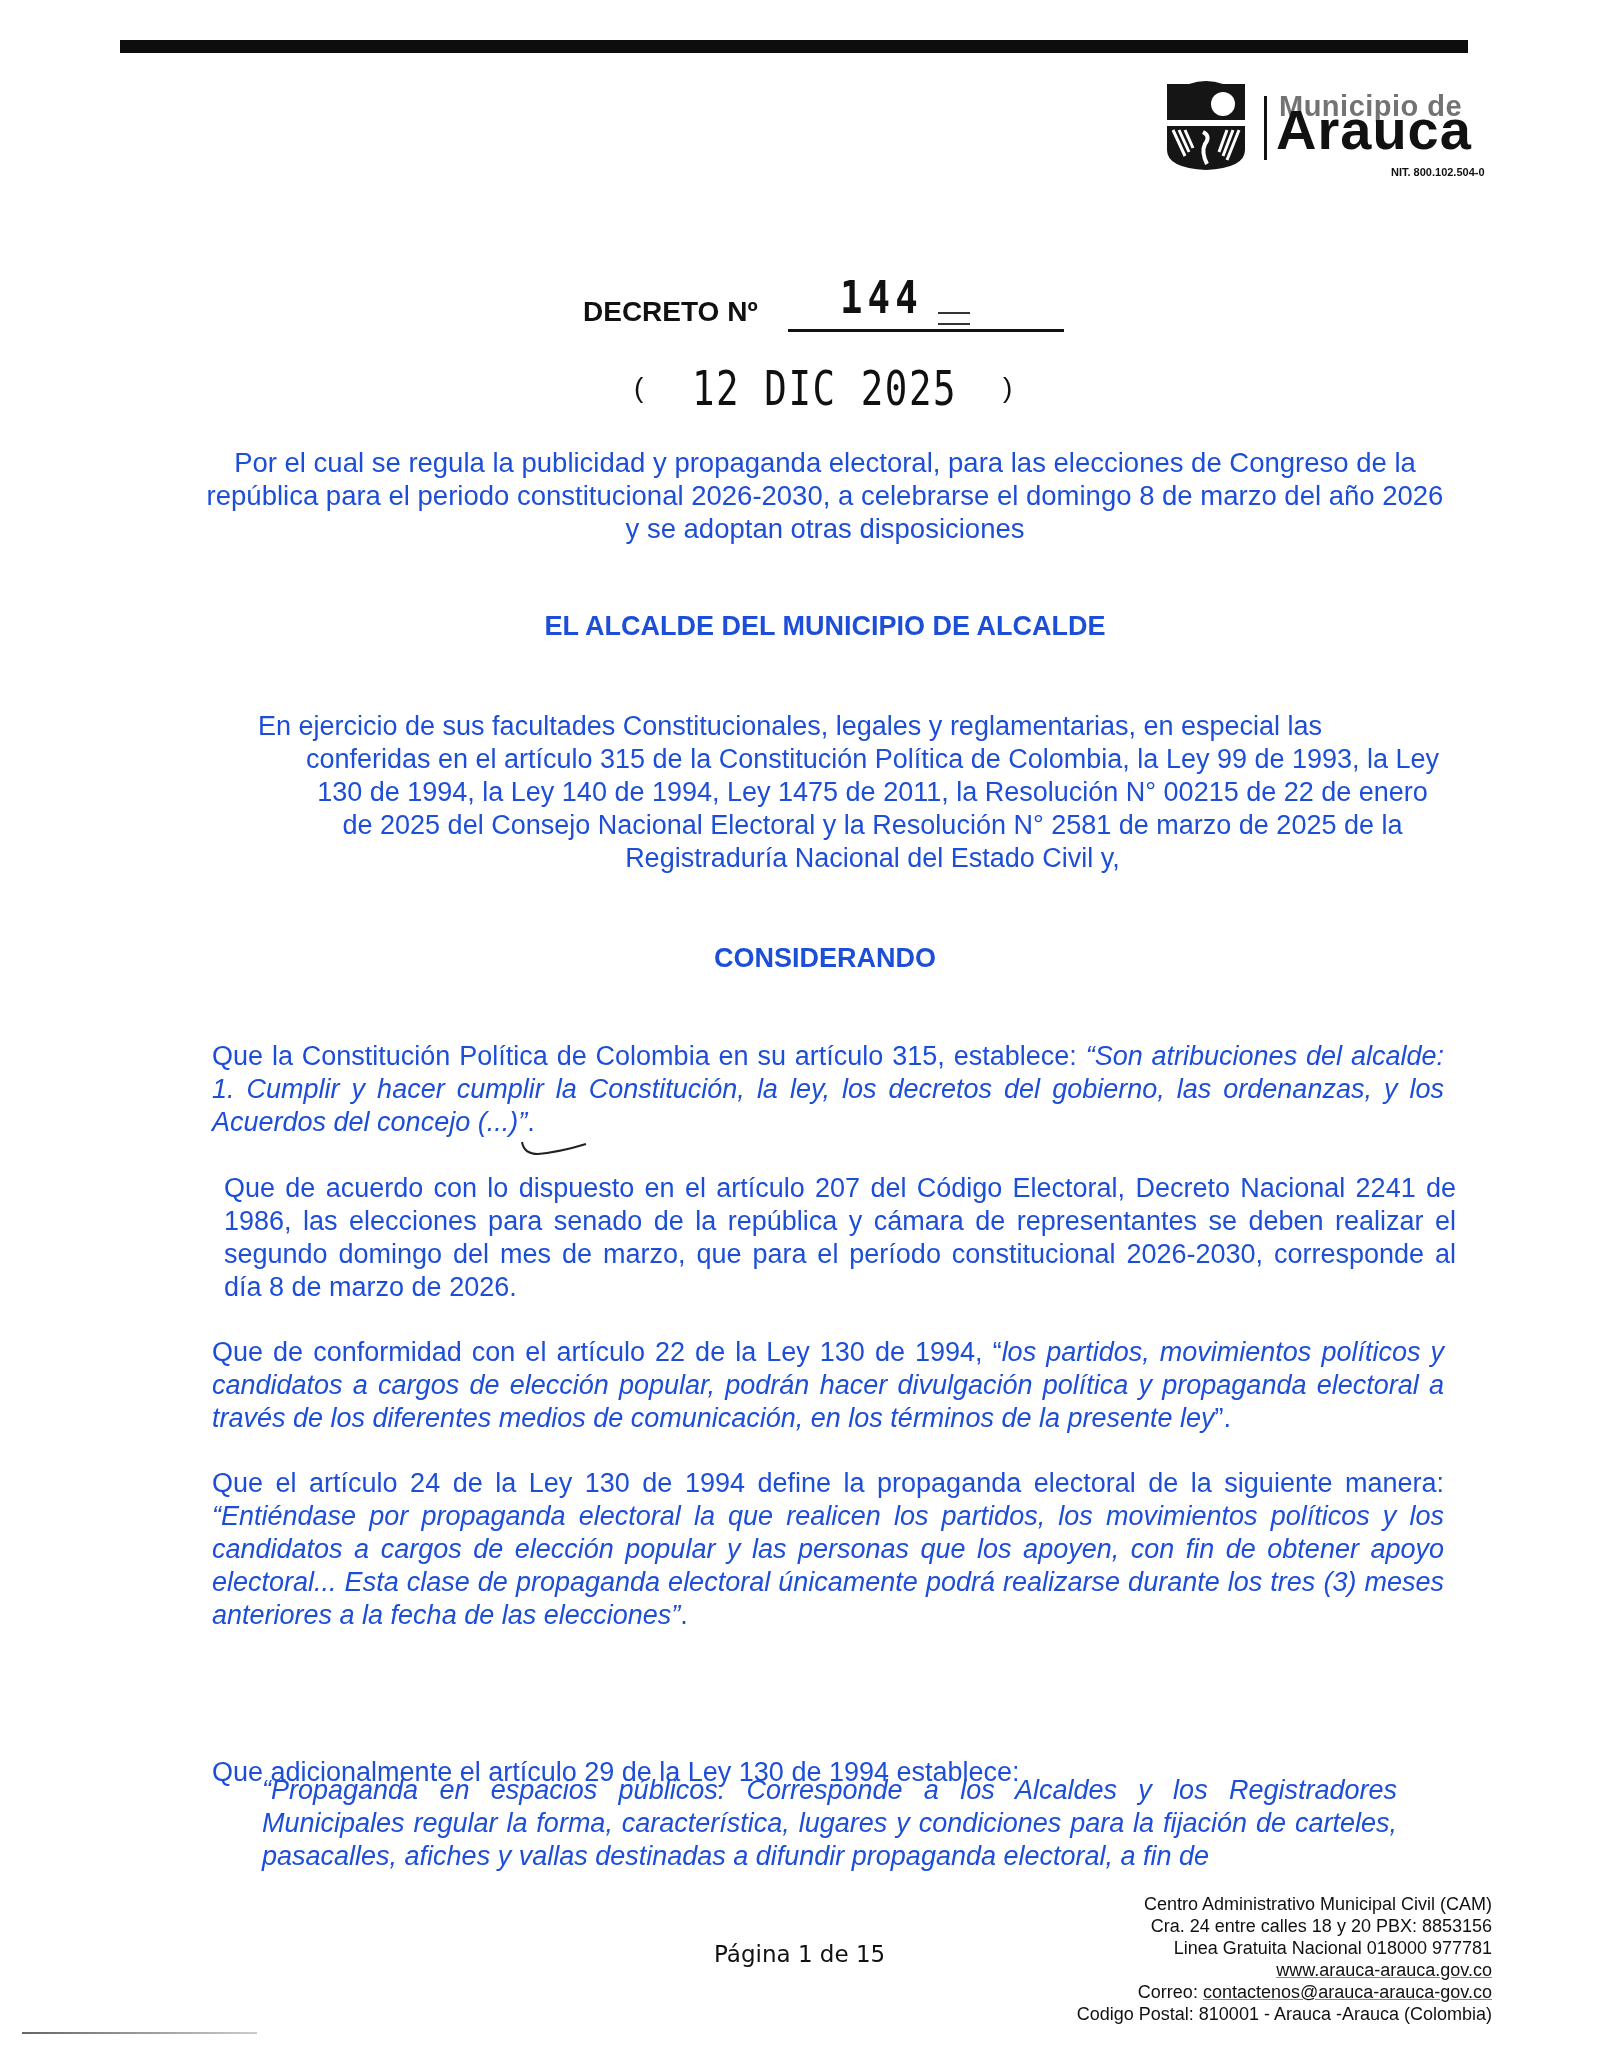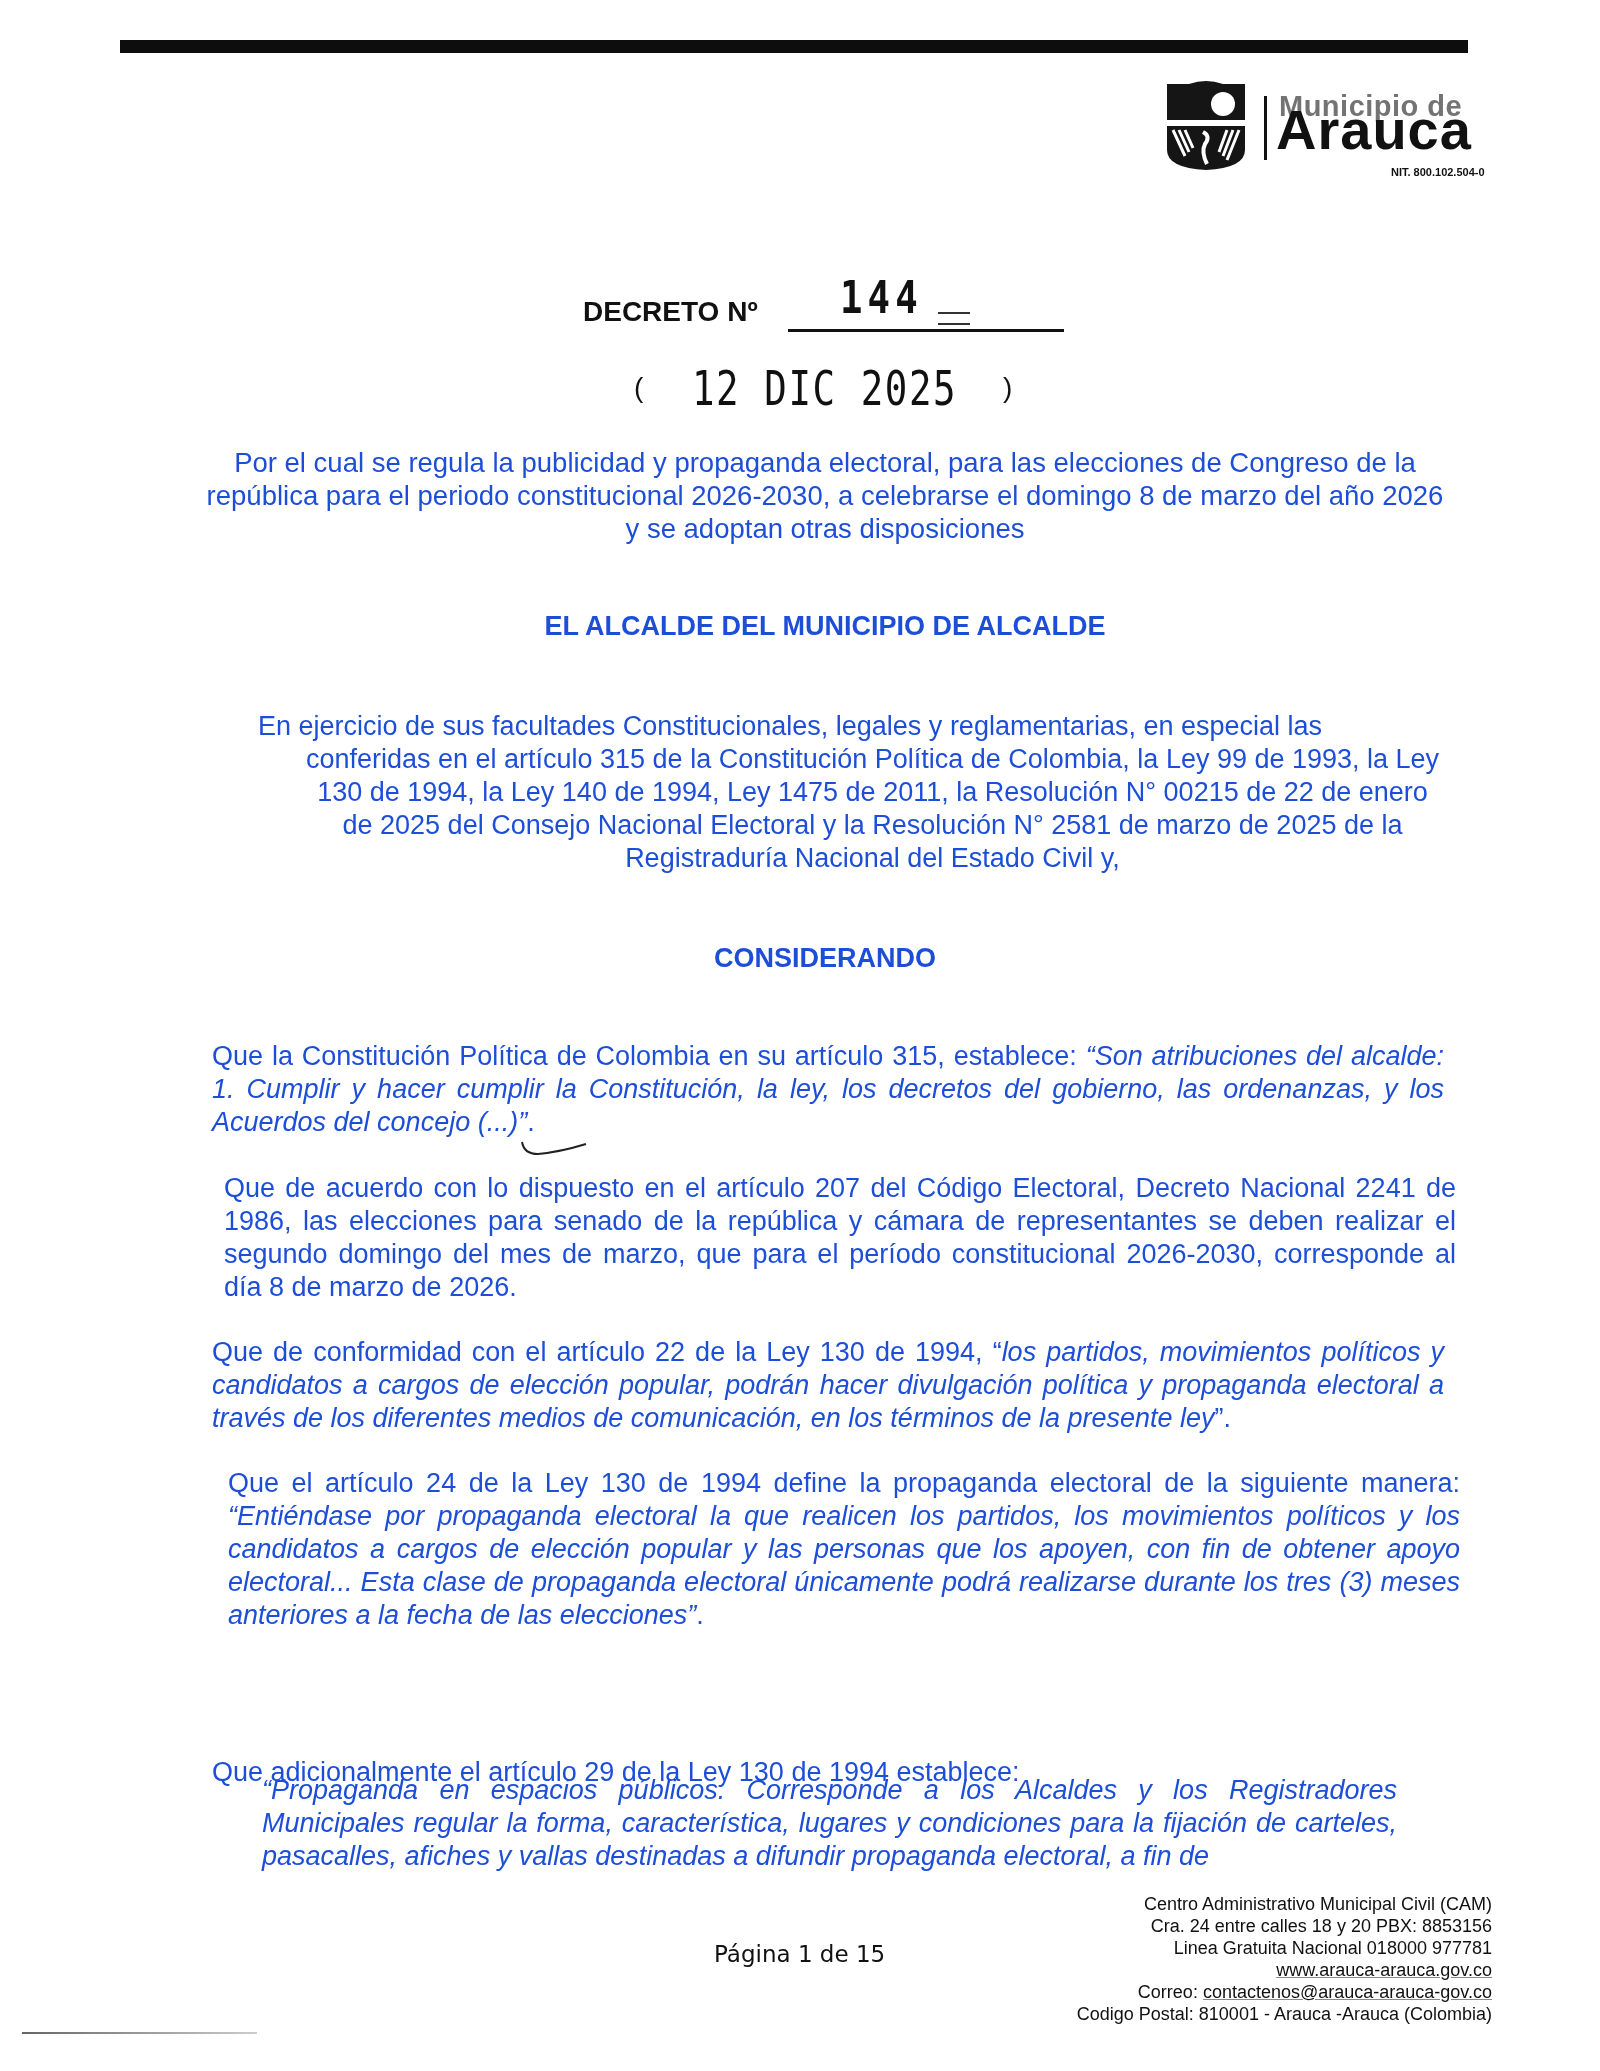--- a/index.html
+++ b/index.html
@@ -78,21 +78,21 @@
 </svg>
 
 <div class="para justify" style="left:224px; top:1172px; width:1232px;">
   <span>Que de acuerdo con lo dispuesto en el artículo 207 del Código Electoral, Decreto Nacional 2241 de 1986, las elecciones para senado de la república y cámara de representantes se deben realizar el segundo domingo del mes de marzo, que para el período constitucional 2026-2030, corresponde al día 8 de marzo de 2026.</span>
 </div>
 
 <div class="para justify" style="left:212px; top:1336px; width:1232px;">
   <span>Que de conformidad con el artículo 22 de la Ley 130 de 1994, “</span><span class="it">los partidos, movimientos políticos y candidatos a cargos de elección popular, podrán hacer divulgación política y propaganda electoral a través de los diferentes medios de comunicación, en los términos de la presente ley</span><span>”.</span>
 </div>
 
-<div class="para justify" style="left:228px; top:1467px; width:1232px;">
+<div class="para justify" style="left:212px; top:1467px; width:1232px;">
   <span>Que el artículo 24 de la Ley 130 de 1994 define la propaganda electoral de la siguiente manera: </span><span class="it">“Entiéndase por propaganda electoral la que realicen los partidos, los movimientos políticos y los candidatos a cargos de elección popular y las personas que los apoyen, con fin de obtener apoyo electoral... Esta clase de propaganda electoral únicamente podrá realizarse durante los tres (3) meses anteriores a la fecha de las elecciones”</span><span>.</span>
 </div>
 
 <div class="para" style="left:212px; top:1736px; width:1232px;margin-top:20px;">
   <span>Que adicionalmente el artículo 29 de la Ley 130 de 1994 establece:</span>
 </div>
 
 <div class="para justify it" style="left:262px; top:1734px; width:1135px;">“Propaganda en espacios públicos. Corresponde a los Alcaldes y los Registradores Municipales regular la forma, característica, lugares y condiciones para la fijación de carteles, pasacalles, afiches y vallas destinadas a difundir propaganda electoral, a fin de</div>
 
 <div class="footer-contact">

